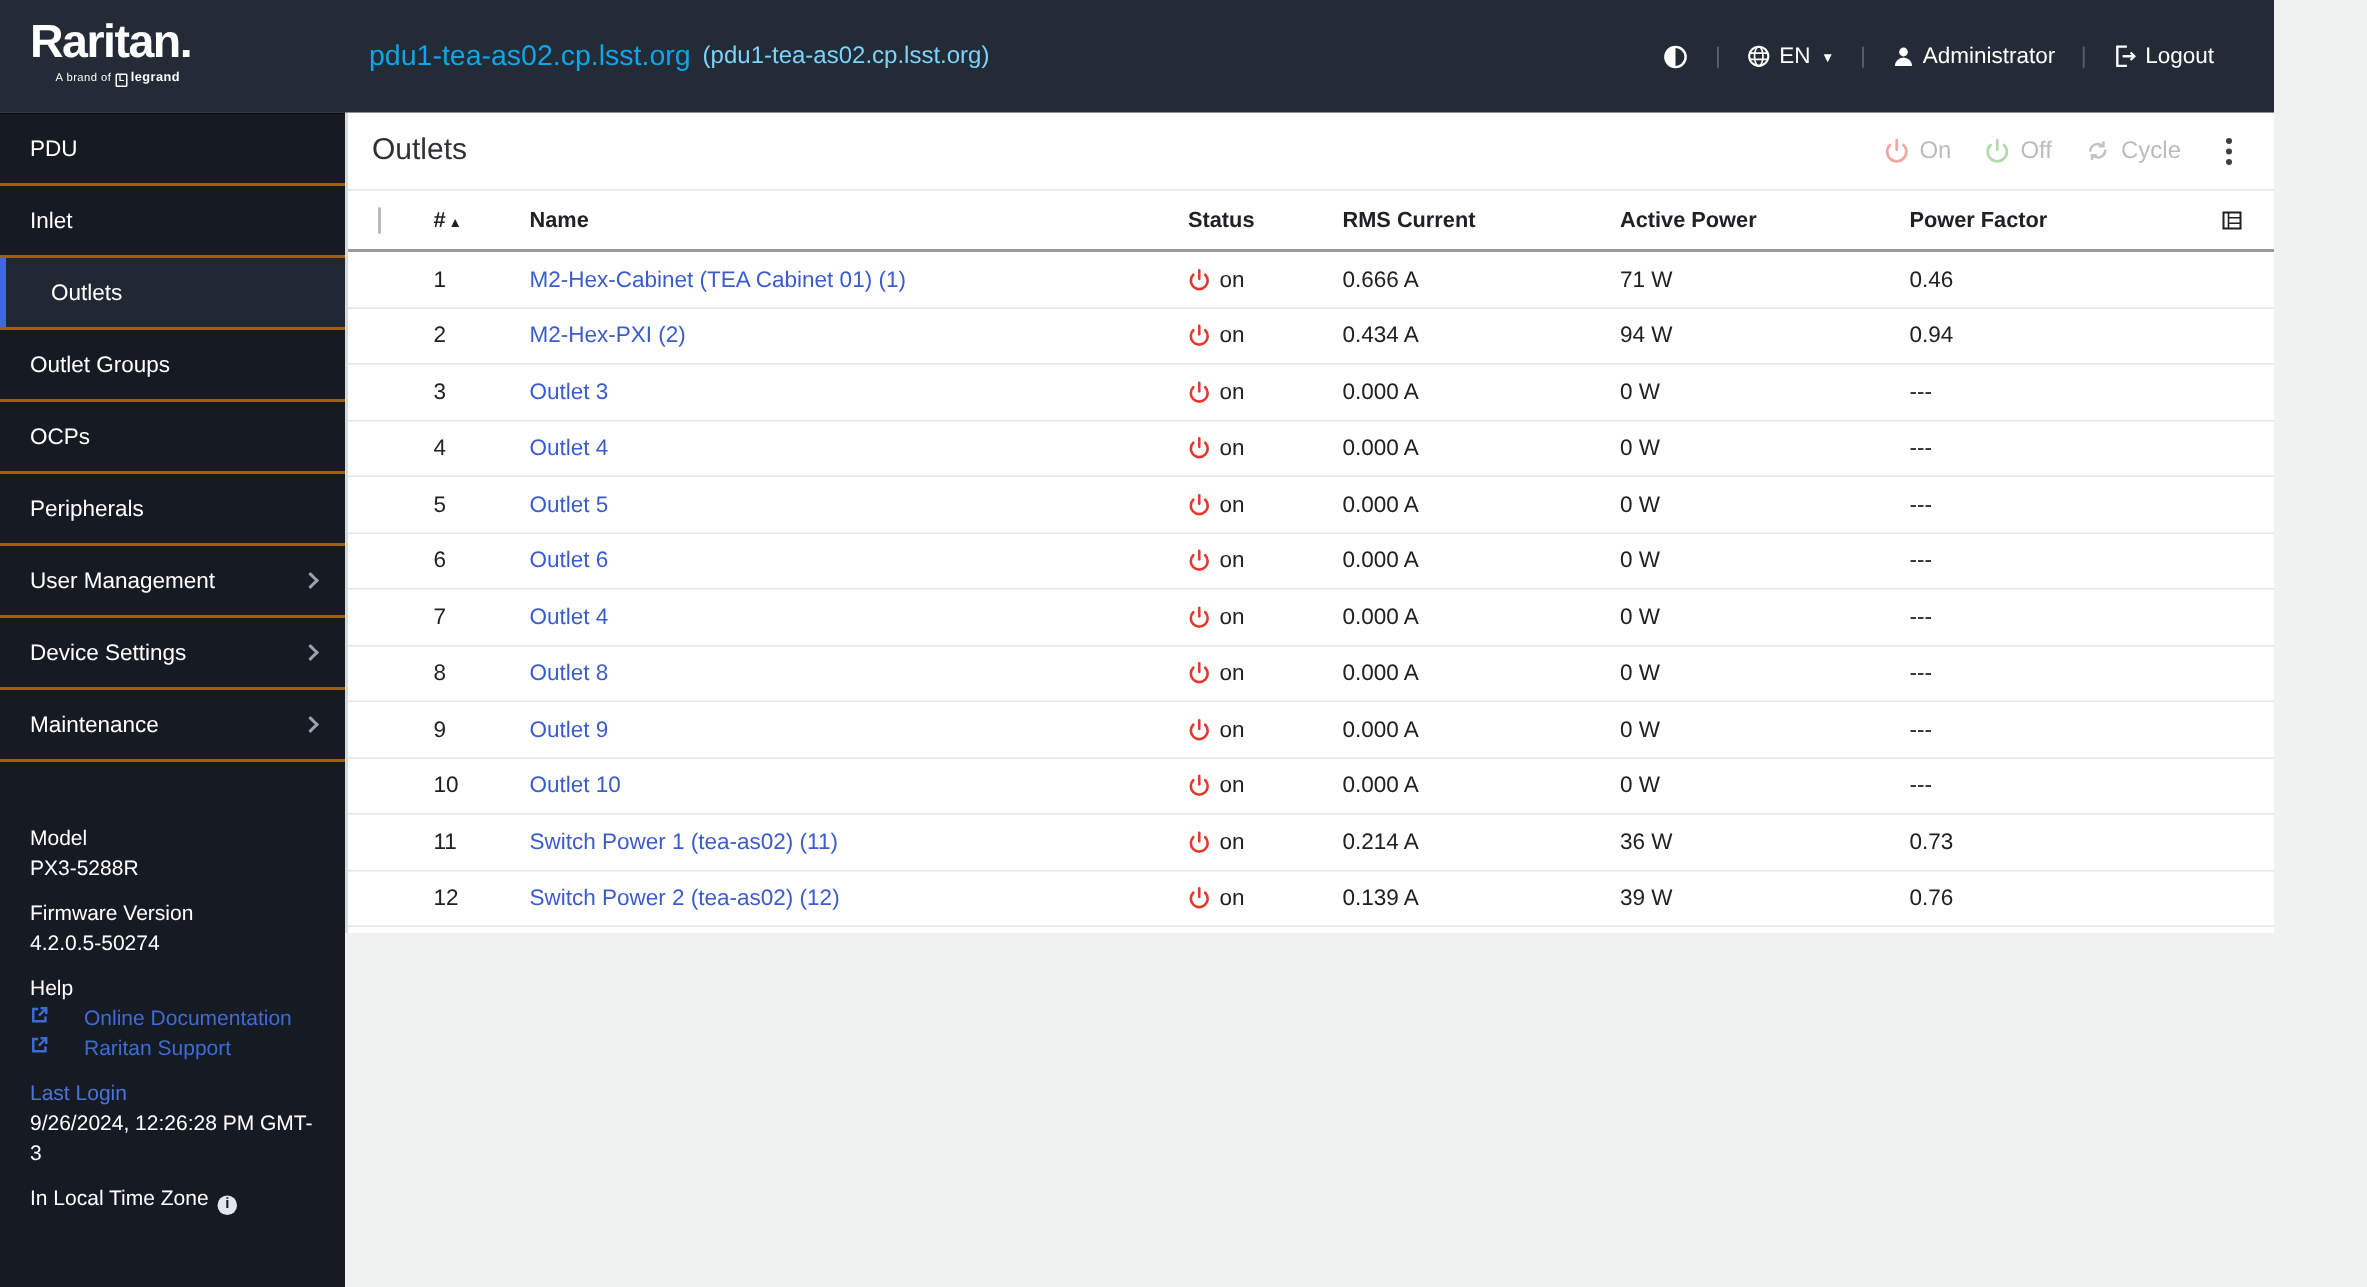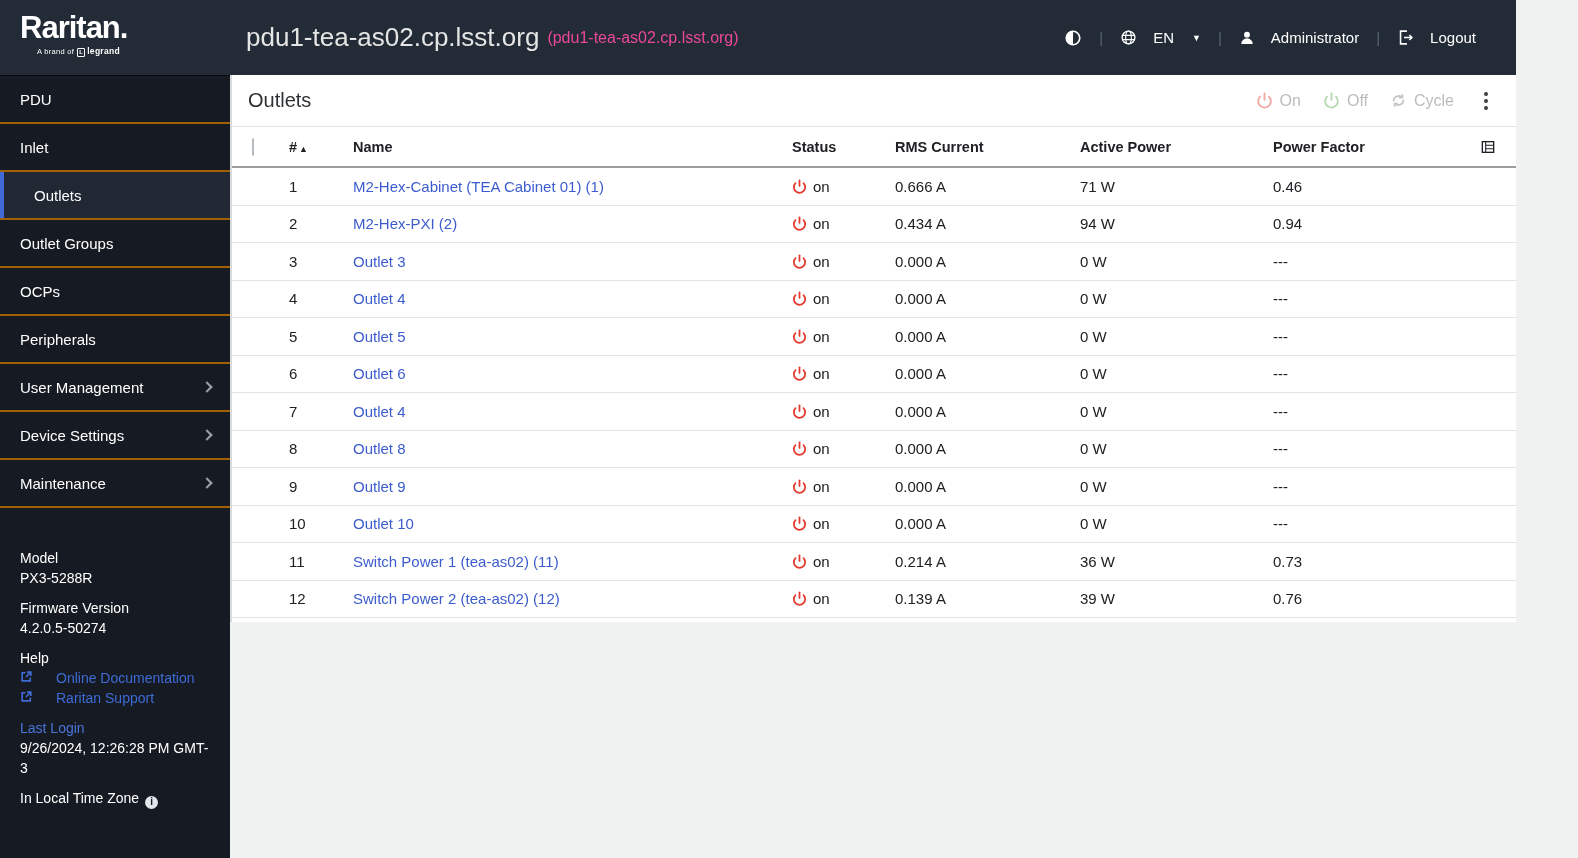--- a/index.html
+++ b/index.html
@@ -9,25 +9,25 @@
   .app { position:absolute; left:0; top:0; width:1552px; height:858px; }
 
   
   .topbar { position:absolute; left:0; top:0; width:1516px; height:75px; background:var(--topbar,#222b36); z-index:3; }
   .logo { position:absolute; left:20px; top:11px; color:#fff; cursor:pointer; }
   .brand { font-size:31px; font-weight:bold; letter-spacing:-1px; line-height:34px; }
   .tagline { font-size:7.5px; letter-spacing:.3px; text-align:right; width:100px; margin-top:1px; white-space:nowrap; }
   .lg-mark { display:inline-block; border:1px solid #fff; font-size:6px; font-weight:bold; line-height:7px; padding:0 1px; margin:0 2px 0 3px; border-radius:1px; }
   .tagline b { font-size:8.5px; }
   .title-wrap { position:absolute; left:246px; top:0; height:75px; display:flex; align-items:center; gap:8px; }
-  .page-host { font-size:26px; color:#e5e5e5; }
-  .page-host-sub { font-size:16px; color:#ec4899; }
+  .page-host { font-size:19px; color:#0ea5e9; }
+  .page-host-sub { font-size:16px; color:#7dd3fc; }
   .top-right { position:absolute; right:40px; top:0; height:75px; display:flex; align-items:center; gap:15px; color:#fff; font-size:15px; }
   .tsep { color:#586373; font-size:15px; padding:0 2px; }
-  .top-item { display:flex; align-items:center; gap:16px; cursor:pointer; }
+  .top-item { display:flex; align-items:center; gap:5px; cursor:pointer; }
   .caret-down { font-size:9px; margin-left:2px; }
   .ticon { display:inline-flex; }
 
   
   .sidebar { position:absolute; left:0; top:75px; width:230px; height:783px; background:var(--sidebar,#161b23); z-index:2; }
   .nav { border-top:1px solid #07090d; }
   .nav-item { height:48px; display:flex; align-items:center; justify-content:space-between; padding:0 16px 0 20px; color:#fff; font-size:15px; border-bottom:2px solid #a16207; cursor:pointer; }
   .nav-item.selected { background:#212834; box-shadow:inset 4px 0 0 var(--accent,#3f6ad8); padding-left:34px; }
   .chev { width:8px; height:8px; border-right:2.5px solid #9aa2ab; border-top:2.5px solid #9aa2ab; transform:rotate(45deg); margin-right:3px; }
 

